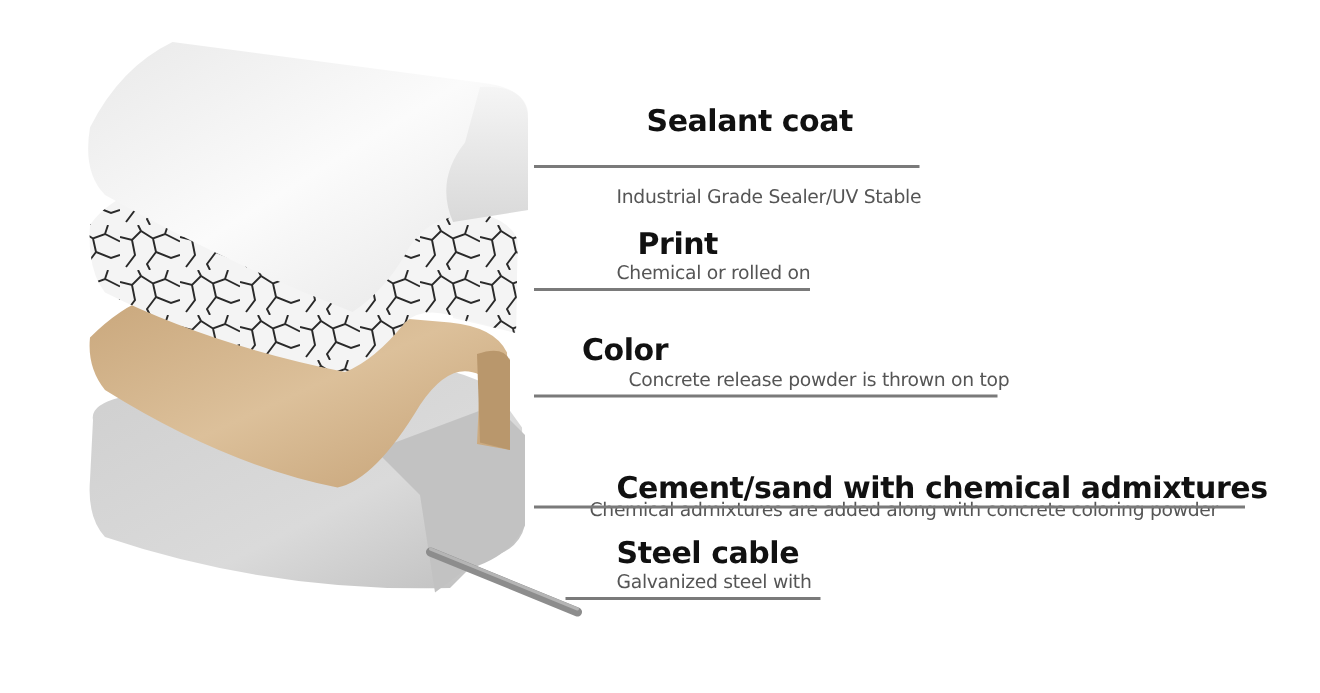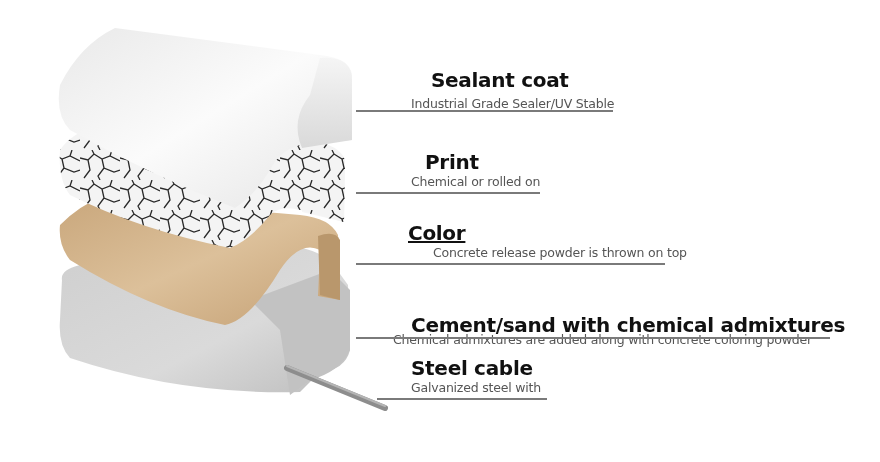--- a/index.html
+++ b/index.html
@@ -68,33 +68,33 @@
   </g>
 
   <g>
     <path d="M60 85 Q80 45 115 28 L320 55 Q350 58 352 75 L352 140 L300 145 Q280 150 270 170 Q255 195 235 208 Q150 175 70 130 Q55 115 60 85 Z" fill="url(#gSeal)"></path>
     <path d="M320 58 Q352 56 352 80 L352 140 L302 148 Q290 120 310 95 Z" fill="url(#gSealSide)"></path>
   </g>
 </svg>
 
 <div class="label">
   <div class="title" style="left:411px; top:69px;margin-left:20px;">Sealant coat</div>
-  <div class="desc" style="left:411px; top:77px;margin-top:20px;">Industrial Grade Sealer/UV Stable</div>
+  <div class="desc" style="left:411px; top:104px;margin-top:20px;">Industrial Grade Sealer/UV Stable</div>
   <div class="rule" style="left:356px; top:110px; width:257px;"></div>
 </div>
 
 <div class="label">
   <div class="title" style="left:425px; top:151px;">Print</div>
   <div class="desc" style="left:411px; top:175px;">Chemical or rolled on</div>
   <div class="rule" style="left:356px; top:192px; width:184px;"></div>
 </div>
 
 <div class="label">
-  <div class="title" style="left:408px; top:222px;text-decoration:underline;">Color</div>
-  <div class="desc" style="left:433px; top:246px;">Concrete release powder is thrown on top</div>
+  <div class="title" style="left:388px; top:222px;">Color</div>
+  <div class="desc" style="left:419px; top:246px;">Concrete release powder is thrown on top</div>
   <div class="rule" style="left:356px; top:263px; width:309px;"></div>
 </div>
 
 <div class="label">
   <div class="title" style="left:411px; top:314px;">Cement/sand with chemical admixtures</div>
   <div class="desc" style="left:393px; top:321px;margin-top:12px;">Chemical admixtures are added along with concrete coloring powder</div>
   <div class="rule" style="left:356px; top:337px; width:474px;"></div>
 </div>
 
 <div class="label">

